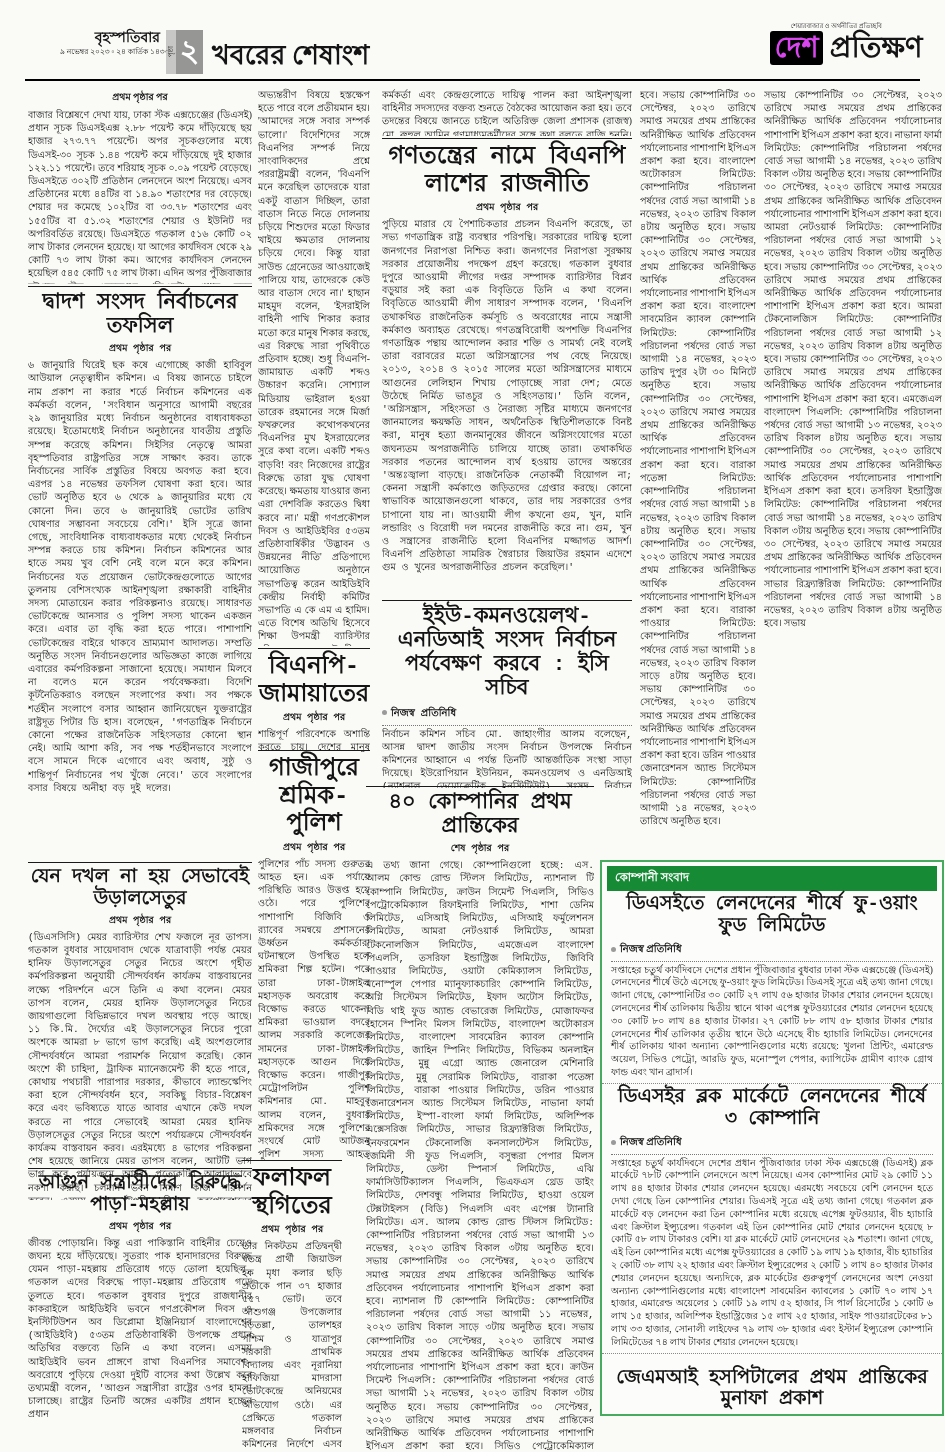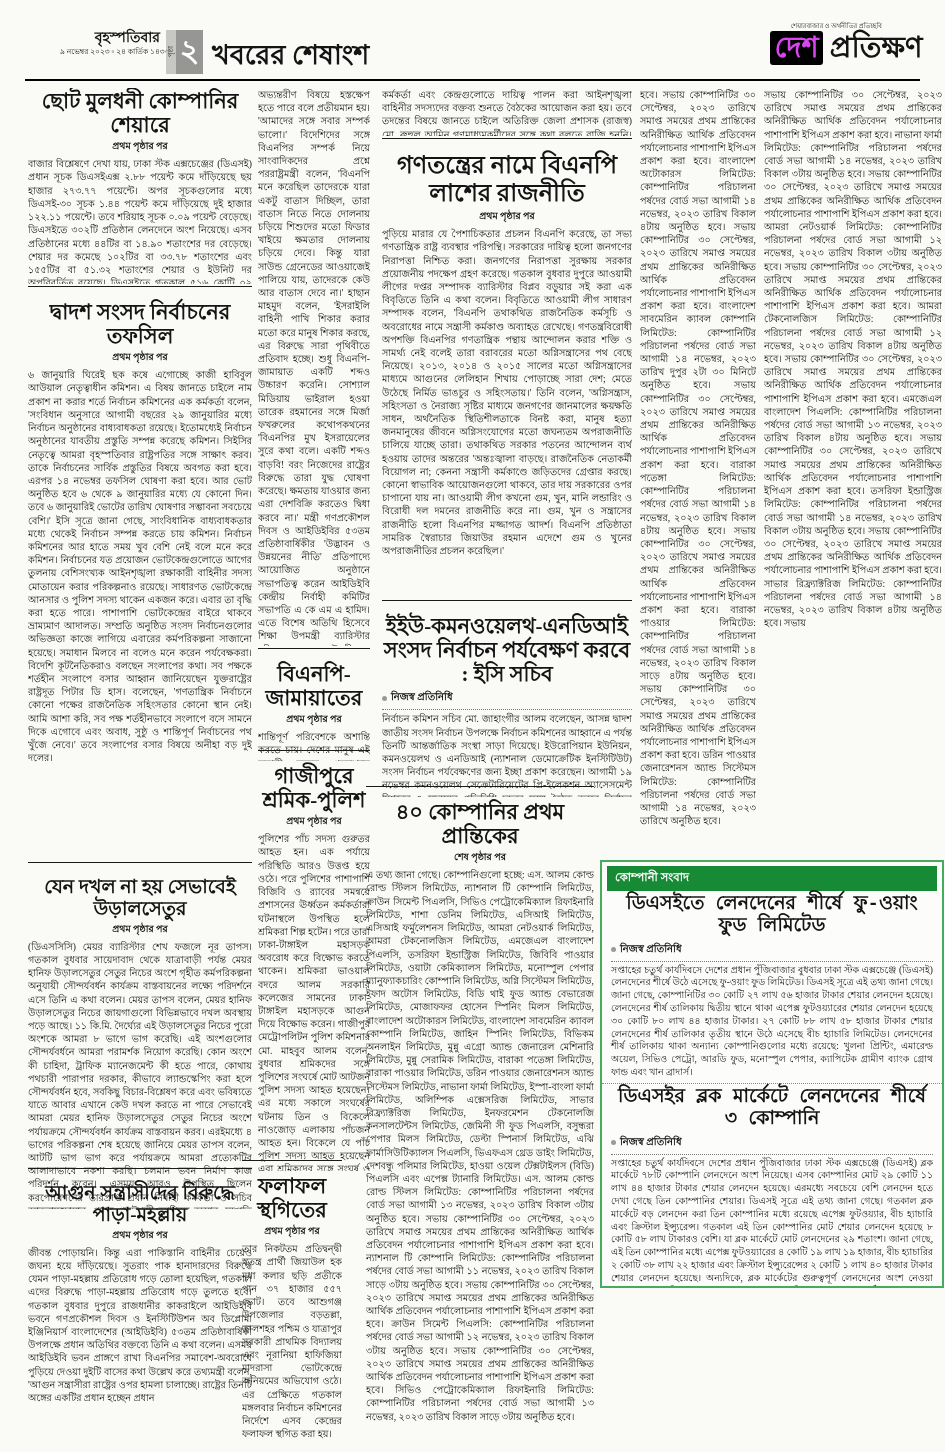--- a/index.html
+++ b/index.html
@@ -16,29 +16,29 @@
   .pgbox{position:absolute;left:176px;top:30px;width:27px;height:44px;background:#969694;
          color:#fff;font-weight:bold;font-size:30px;display:flex;align-items:center;justify-content:center;}
   .secttl{position:absolute;left:212px;top:34px;font-size:27px;font-weight:bold;letter-spacing:0;}
   .brand{position:absolute;right:3px;top:22px;width:175px;text-align:center;}
   .brand .tag{font-size:6.5px;line-height:8px;color:#222;text-align:right;padding-right:52px;}
   .brand .word{font-size:29px;font-weight:bold;line-height:34px;white-space:nowrap;}
   .brand .boxed{background:#000;color:#d946ef;padding:0 4px 2px 4px;border-radius:3px;}
   .mastrule{position:absolute;left:25px;top:79px;width:895px;height:2px;background:#000;}
   
   .art{position:absolute;overflow:hidden;}
-  .rule-top{border-top:1.4px solid #1a1a1a;padding-top:12px;}
+  .rule-top{border-top:1.4px solid #1a1a1a;padding-top:3px;font-family:Liberation Mono, monospace;}
   .hl{font-weight:bold;text-align:center;line-height:1.15;margin:1px 0 0 0;}
-  .hl.s26{font-size:24px;} .hl.s22{font-size:21px;} .hl.s20{font-size:19px;} .hl.s18{font-size:21px;text-align:center;}
+  .hl.s26{font-size:24px;} .hl.s22{font-size:21px;} .hl.s20{font-size:19px;} .hl.s18{font-size:24px;text-align:center;}
   .cont{font-size:9.5px;font-weight:bold;text-align:center;margin:2px 0 3px 0;}
   .byline{font-size:10px;font-weight:bold;margin:3px 0 2px 0;padding-bottom:3px;border-bottom:1px dotted #777;}
   .byline .dot{display:inline-block;width:5px;height:5px;border-radius:50%;background:#9a9a9a;margin-right:4px;vertical-align:middle;}
   .bd{font-size:9.6px;line-height:13.2px;text-align:justify;word-break:break-word;}
   
-  .gbox{position:absolute;left:600px;top:860px;width:344px;height:428px;border:2px solid #46ab5e;
+  .gbox{position:absolute;left:600px;top:860px;width:344px;height:556px;border:2px solid #46ab5e;
         background:#fcfcfa;overflow:hidden;box-sizing:border-box;}
   .gbox-head{background:#168a35;color:#fff;font-weight:bold;font-size:11.5px;padding:3px 8px;margin:4px 5px 0 5px;}
   .gart{padding:2px 9px 4px 9px;border-bottom:1px dotted #8a8a8a;}
   .gart:last-child{border-bottom:none;margin-top:11px;}
   .gart .hl{font-size:19px;font-family:Liberation Mono, monospace;}
   .gart .bd{font-size:9.4px;line-height:12.8px;}
 </style>
 </head>
 <body>
 
@@ -55,21 +55,20 @@
     <div class="pgbox">২</div>
     <div class="secttl">খবরের শেষাংশ</div>
     <div class="brand">
       <div class="tag">শেয়ারবাজার ও অর্থনীতির প্রতিচ্ছবি</div>
       <div class="word"><span class="boxed">দেশ</span> <span>প্রতিক্ষণ</span></div>
     </div>
     <div class="mastrule"></div>
   </div>
 
   <div class="art" style="left:28px;top:88px;width:224px;height:196px;">
-    <div class="hl s22">ছোট মুলধনী কোম্পানির শেয়ারে</div>
     <div class="cont">প্রথম পৃষ্ঠার পর</div>
     <div class="bd">বাজার বিশ্লেষণে দেখা যায়, ঢাকা স্টক এক্সচেঞ্জের (ডিএসই) প্রধান সূচক ডিএসইএক্স ২.৮৮ পয়েন্ট কমে দাঁড়িয়েছে ছয় হাজার ২৭৩.৭৭ পয়েন্টে। অপর সূচকগুলোর মধ্যে ডিএসই-৩০ সূচক ১.৪৪ পয়েন্ট কমে দাঁড়িয়েছে দুই হাজার ১২২.১১ পয়েন্টে। তবে শরিয়াহ সূচক ০.০৯ পয়েন্ট বেড়েছে। ডিএসইতে ৩০২টি প্রতিষ্ঠান লেনদেনে অংশ নিয়েছে। এসব প্রতিষ্ঠানের মধ্যে ৪৪টির বা ১৪.৯০ শতাংশের দর বেড়েছে। শেয়ার দর কমেছে ১০২টির বা ৩৩.৭৮ শতাংশের এবং ১৫৫টির বা ৫১.৩২ শতাংশের শেয়ার ও ইউনিট দর অপরিবর্তিত রয়েছে। ডিএসইতে গতকাল ৫১৬ কোটি ০২ লাখ টাকার লেনদেন হয়েছে। যা আগের কার্যদিবস থেকে ২৯ কোটি ৭৩ লাখ টাকা কম। আগের কার্যদিবস লেনদেন হয়েছিল ৫৪৫ কোটি ৭৫ লাখ টাকা। এদিন অপর পুঁজিবাজার চট্টগ্রাম স্টক এক্সচেঞ্জের (সিএসই) প্রধান সূচক সিএএসপিআই ১১.০৩ পয়েন্ট কমে দাঁড়িয়েছে ১৮ হাজার ৫৮৮.৮৩ পয়েন্টে। এছাড়া সিএসসিএক্স ৭.০৪ পয়েন্ট, সিএসই-৩০ সূচক ৮.৫৬ পয়েন্ট এবং সিএসই-৫০ সূচক ০.৭৩ পয়েন্ট কমে দাঁড়িয়েছে যথাক্রমে ১১ হাজার ১১৮.৪৭ পয়েন্টে, ১৩ হাজার ৩৭১.১৫ পয়েন্টে এবং একহাজার ৩০৮.৭৭ পয়েন্টে। তবে সিএসআই ০.৩২ পয়েন্ট বেড়েছে। গতকাল সিএসইতে ১৪৯টি প্রতিষ্ঠানে লেনদেনে অংশ নিয়েছে। এর মধ্যে দর বেড়েছে ৩৩টির, কমেছে ৬০টির আর অপরিবর্তিত রয়েছে ৫৬টি প্রতিষ্ঠানের। গতকাল সিএসইতে ৫ কোটি ৫৪ লাখ টাকার লেনদেন হয়েছে।</div>
   </div>
 
   <div class="art rule-top" style="left:28px;top:286px;width:224px;height:572px;">
     <div class="hl s22">দ্বাদশ সংসদ নির্বাচনের তফসিল</div>
     <div class="cont">প্রথম পৃষ্ঠার পর</div>
     <div class="bd">৬ জানুয়ারি ঘিরেই ছক কষে এগোচ্ছে কাজী হাবিবুল আউয়াল নেতৃত্বাধীন কমিশন। এ বিষয় জানতে চাইলে নাম প্রকাশ না করার শর্তে নির্বাচন কমিশনের এক কর্মকর্তা বলেন, 'সংবিধান অনুসারে আগামী বছরের ২৯ জানুয়ারির মধ্যে নির্বাচন অনুষ্ঠানের বাধ্যবাধকতা রয়েছে। ইতোমধ্যেই নির্বাচন অনুষ্ঠানের যাবতীয় প্রস্তুতি সম্পন্ন করেছে কমিশন। সিইসির নেতৃত্বে আমরা বৃহস্পতিবার রাষ্ট্রপতির সঙ্গে সাক্ষাৎ করব। তাকে নির্বাচনের সার্বিক প্রস্তুতির বিষয়ে অবগত করা হবে। এরপর ১৪ নভেম্বর তফসিল ঘোষণা করা হবে। আর ভোট অনুষ্ঠিত হবে ৬ থেকে ৯ জানুয়ারির মধ্যে যে কোনো দিন। তবে ৬ জানুয়ারিই ভোটের তারিখ ঘোষণার সম্ভাবনা সবচেয়ে বেশি।' ইসি সূত্রে জানা গেছে, সাংবিধানিক বাধ্যবাধকতার মধ্যে থেকেই নির্বাচন সম্পন্ন করতে চায় কমিশন। নির্বাচন কমিশনের আর হাতে সময় খুব বেশি নেই বলে মনে করে কমিশন। নির্বাচনের যত প্রয়োজন ভোটকেন্দ্রগুলোতে আগের তুলনায় বেশিসংখ্যক আইনশৃঙ্খলা রক্ষাকারী বাহিনীর সদস্য মোতায়েন করার পরিকল্পনাও রয়েছে। সাধারণত ভোটকেন্দ্রে আনসার ও পুলিশ সদস্য থাকেন একজন করে। এবার তা বৃদ্ধি করা হতে পারে। পাশাপাশি ভোটকেন্দ্রের বাইরে থাকবে ভ্রাম্যমাণ আদালত। সম্প্রতি অনুষ্ঠিত সংসদ নির্বাচনগুলোর অভিজ্ঞতা কাজে লাগিয়ে এবারের কর্মপরিকল্পনা সাজানো হয়েছে। সমাধান মিলবে না বলেও মনে করেন পর্যবেক্ষকরা। বিদেশি কূটনৈতিকরাও বলছেন সংলাপের কথা। সব পক্ষকে শর্তহীন সংলাপে বসার আহ্বান জানিয়েছেন যুক্তরাষ্ট্রের রাষ্ট্রদূত পিটার ডি হাস। বলেছেন, 'গণতান্ত্রিক নির্বাচনে কোনো পক্ষের রাজনৈতিক সহিংসতার কোনো স্থান নেই। আমি আশা করি, সব পক্ষ শর্তহীনভাবে সংলাপে বসে সামনে দিকে এগোবে এবং অবাধ, সুষ্ঠু ও শান্তিপূর্ণ নির্বাচনের পথ খুঁজে নেবে।' তবে সংলাপের বসার বিষয়ে অনীহা বড় দুই দলের।</div>
   </div>
 

